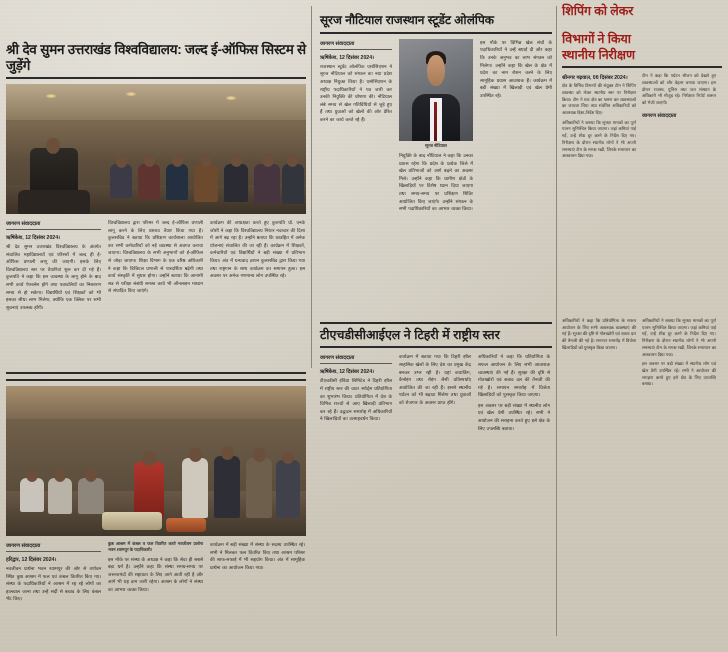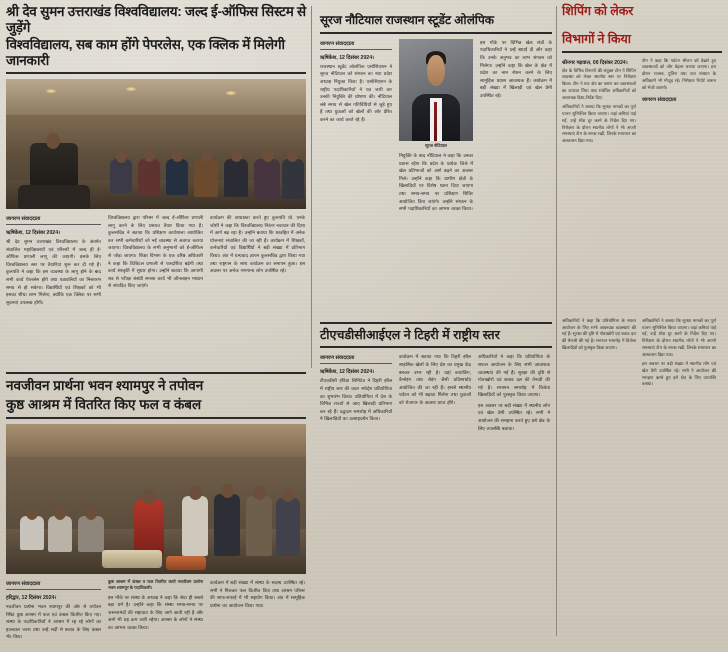--- a/index.html
+++ b/index.html
@@ -46,23 +46,22 @@
   .hair{position:absolute;left:36%;width:28%;top:12%;height:14%;border-radius:50% 50% 20% 20%;
       background:#221a14;}
   .tiny{font-size:4.2px;line-height:1.6;color:#2f2f2f;text-align:justify;}
 </style>
 </head>
 <body>
 
 <div class="page">
 
   <div class="col" style="left:6px;top:4px;width:300px;height:366px;">
-    <div class="hl hl-big" style="letter-spacing:-0.2px;">
+    <div class="hl hl-big" style="letter-spacing:-0.2px;margin-top:38px;">
       <div>श्री देव सुमन उत्तराखंड विश्वविद्यालय: जल्द ई-ऑफिस सिस्टम से जुड़ेंगे</div>
-      <div style="margin-top:2px;">विश्वविद्यालय, सब काम होंगे पेपरलेस, एक क्लिक में मिलेगी जानकारी</div>
     </div>
     <div class="rule" style="margin:4px 0 5px 0;"></div>
 
     <div class="photo ph-room" style="width:300px;height:130px;">
       <div class="ph-ceiling"></div>
       <div class="ph-floor"></div>
       <div class="ph-lamp" style="left:40px;top:10px;"></div>
       <div class="ph-lamp" style="left:120px;top:8px;"></div>
       <div class="ph-lamp" style="left:220px;top:12px;"></div>
 
@@ -133,20 +132,21 @@
       </div>
     </div>
   </div>
 
   <div class="sep-v" style="left:556px;top:6px;height:630px;"></div>
 
   <div class="col" style="left:562px;top:4px;width:160px;height:300px;">
     <div class="hl hl-mid hl-red" style="font-size:12.5px;font-family:Liberation Serif, serif;">
       <div>शिपिंग को लेकर</div>
       <div style="margin-top:14px;">विभागों ने किया</div>
+      <div style="margin-top:1px;">स्थानीय निरीक्षण</div>
     </div>
     <div class="rule" style="margin:4px 0 5px 0;"></div>
     <div style="display:flex;gap:6px;">
       <div style="width:74px;">
         <div class="kicker">श्रीनगर गढ़वाल, 06 दिसंबर 2024।</div>
         <div class="tiny">क्षेत्र के विभिन्न विभागों की संयुक्त टीम ने शिपिंग व्यवस्था को लेकर स्थानीय स्तर पर निरीक्षण किया। टीम ने घाट क्षेत्र का भ्रमण कर व्यवस्थाओं का जायजा लिया तथा संबंधित अधिकारियों को आवश्यक दिशा-निर्देश दिए।</div>
         <div class="tiny" style="margin-top:3px;">अधिकारियों ने बताया कि सुरक्षा मानकों का पूर्ण पालन सुनिश्चित किया जाएगा। जहां कमियां पाई गईं, उन्हें शीघ्र दूर करने के निर्देश दिए गए। निरीक्षण के दौरान स्थानीय लोगों ने भी अपनी समस्याएं टीम के समक्ष रखीं, जिनके समाधान का आश्वासन दिया गया।</div>
       </div>
       <div style="width:74px;">
         <div class="tiny">टीम ने कहा कि पर्यटन सीजन को देखते हुए व्यवस्थाओं को और बेहतर बनाया जाएगा। इस दौरान राजस्व, पुलिस तथा जल संस्थान के अधिकारी भी मौजूद रहे। निरीक्षण रिपोर्ट शासन को भेजी जाएगी।</div>
@@ -185,24 +185,20 @@
       </div>
       <div style="width:74px;">
         <div class="tiny">अधिकारियों ने बताया कि सुरक्षा मानकों का पूर्ण पालन सुनिश्चित किया जाएगा। जहां कमियां पाई गईं, उन्हें शीघ्र दूर करने के निर्देश दिए गए। निरीक्षण के दौरान स्थानीय लोगों ने भी अपनी समस्याएं टीम के समक्ष रखीं, जिनके समाधान का आश्वासन दिया गया।</div>
         <div class="tiny" style="margin-top:3px;">इस अवसर पर बड़ी संख्या में स्थानीय लोग एवं खेल प्रेमी उपस्थित रहे। सभी ने आयोजन की सराहना करते हुए इसे क्षेत्र के लिए उपलब्धि बताया।</div>
       </div>
     </div>
   </div>
 
   <div class="col" style="left:6px;top:372px;width:300px;height:272px;">
     <div class="rule" style="margin-bottom:4px;"></div>
-    <div class="hl hl-big">
-      <div>नवजीवन प्रार्थना भवन श्यामपुर ने तपोवन</div>
-      <div style="margin-top:3px;">कुष्ठ आश्रम में वितरित किए फल व कंबल</div>
-    </div>
     <div class="rule" style="margin:5px 0 5px 0;"></div>
 
     <div class="photo ph-room" style="width:300px;height:150px;background:linear-gradient(180deg,#7a6a55 0%,#6a5a46 35%,#4d4133 100%);">
       <div class="ph-ceiling" style="height:22%;background:linear-gradient(180deg,#a8906f,#7c6950);"></div>
       <div class="ph-floor" style="height:30%;background:linear-gradient(180deg,#6a5846,#3f362a);"></div>
 
       <div class="fig" style="left:14px;bottom:24px;width:24px;height:34px;background:#c9c4bb;"></div>
       <div class="head" style="left:20px;bottom:54px;width:12px;height:13px;"></div>
       <div class="fig" style="left:42px;bottom:22px;width:24px;height:36px;background:#b8b2a7;"></div>
       <div class="head" style="left:48px;bottom:54px;width:12px;height:13px;"></div>

